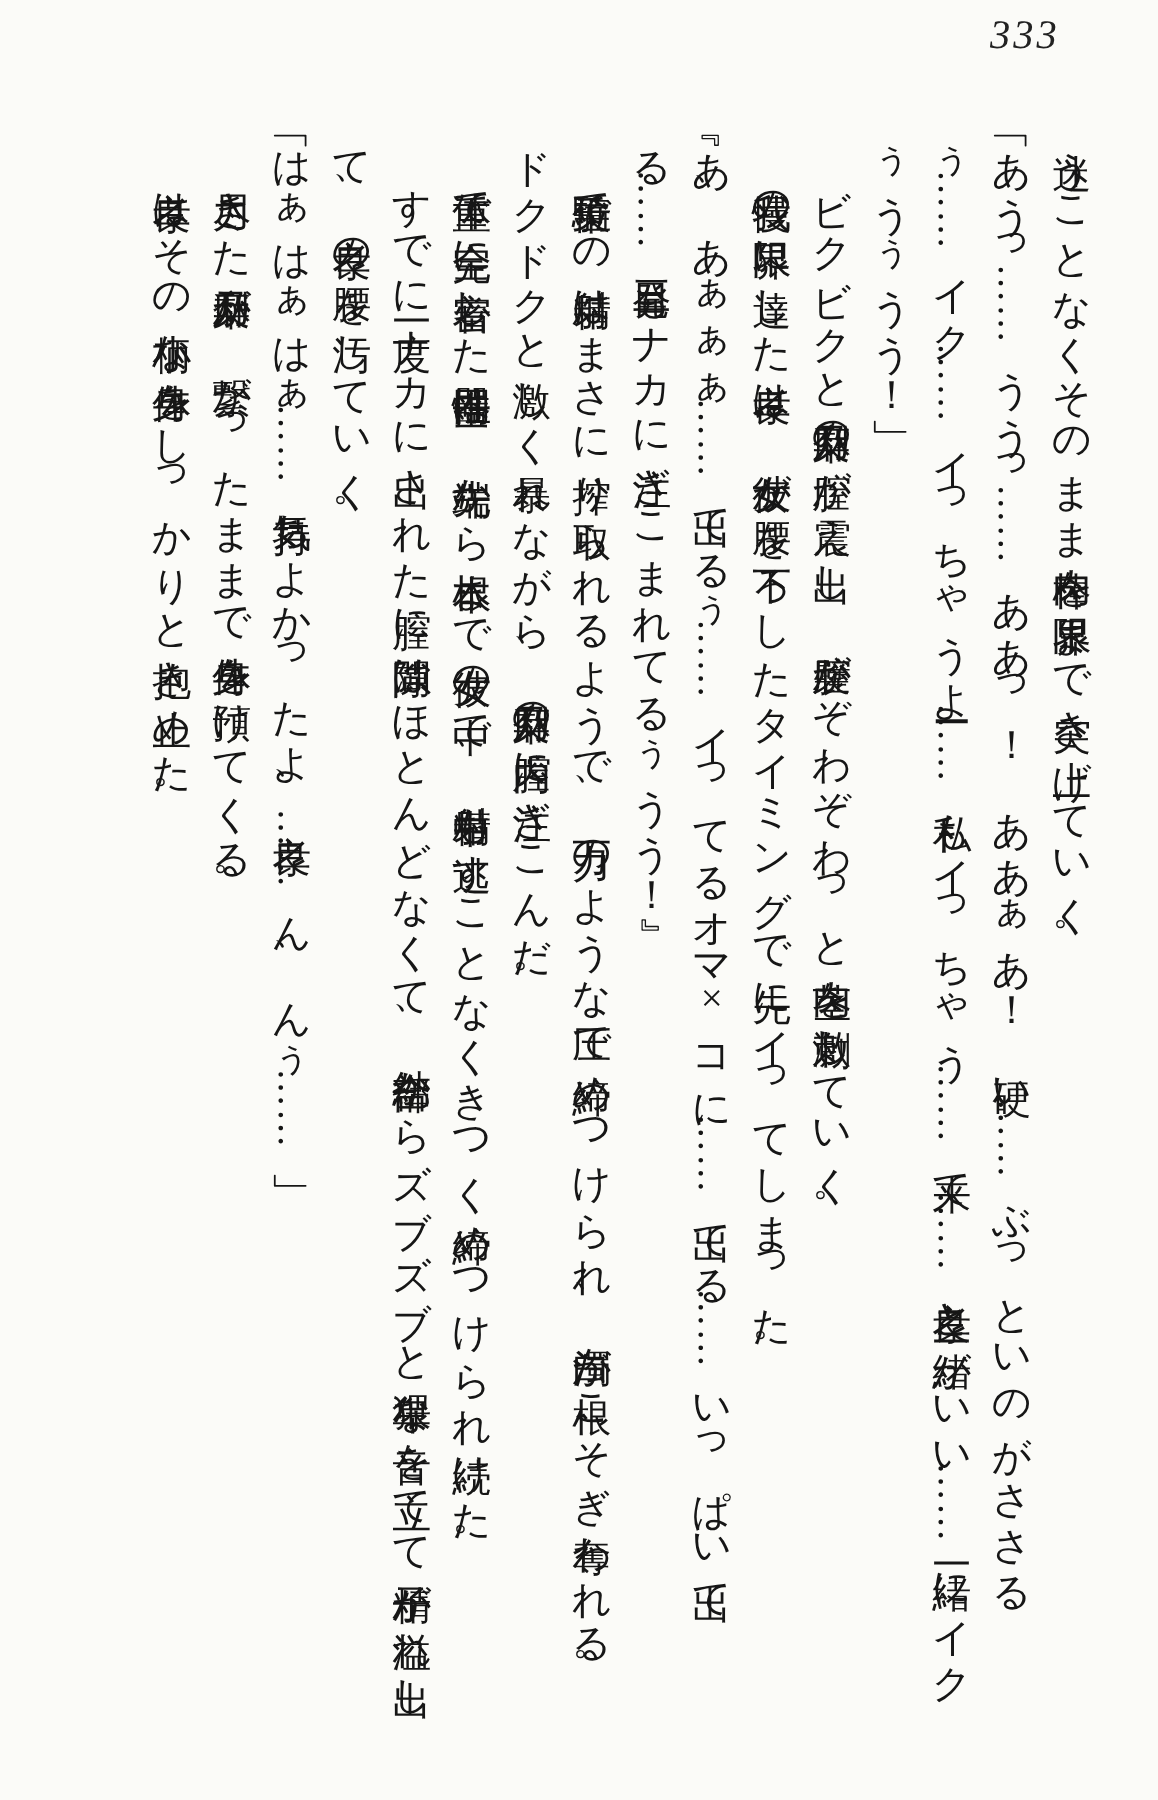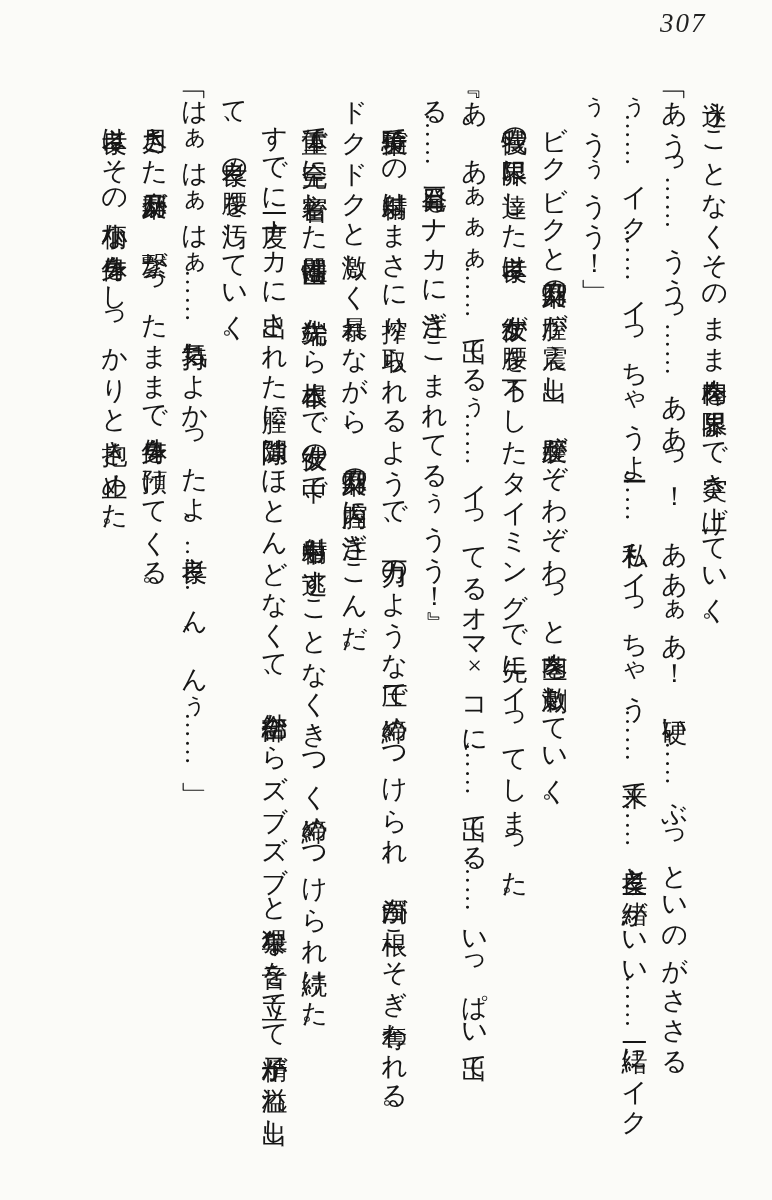--- a/index.html
+++ b/index.html
@@ -38,21 +38,21 @@
     font-kerning: none;
   }
 
   .para { text-indent: 0; }
   .para.indent { text-indent: 1em; }
 </style>
 </head>
 <body>
 
 <div class="page" style="background: rgb(251, 251, 248);">
-  <div class="page-number">307</div>
+  <div class="page-number">333</div>
 
   <div class="text-block" style="color: rgb(22, 22, 22);">
       <p class="para">迷うことなくそのまま肉棒を限界まで突き上げていく。</p>
       <p class="para">「あうっ……ううっ……ああっ！　ああぁあ！　硬い……ぶっといのがささるぅ……イク……イっちゃうよー……私もイっちゃう……来て……良孝と一緒がいい……一緒にイクぅうぅうう！」</p>
       <p class="para indent">ビクビクと麻梨乃の膣が震え出し、膣襞がぞわぞわっと肉茎を刺激していく。</p>
       <p class="para indent">我慢の限界に達した良孝は、彼女が腰を下ろしたタイミングで先にイってしまった。</p>
       <p class="para">『あ、あぁぁぁ……出てるぅ……イってるオマ×コに……出てる……いっぱい出てる……三発目もナカに注ぎこまれてるぅうう！』</p>
       <p class="para indent">騎乗位での射精はまさに搾り取られるようで、万力のような圧で締めつけられ、白濁が根こそぎ奪われる。ドクドクと激しく暴れながら、麻梨乃の膣内に注ぎこんだ。</p>
       <p class="para indent">体重で完全に密着した性器同士は、先端から根本まで彼女の中で、射精中も逃すことなくきつく締めつけられ続けた。</p>
       <p class="para indent">すでに一度ナカに出された膣に隙間はほとんどなくて、結合部からズブズブと卑猥な音を立てて精子が溢れ出して、良孝の腰を汚していく。</p>

